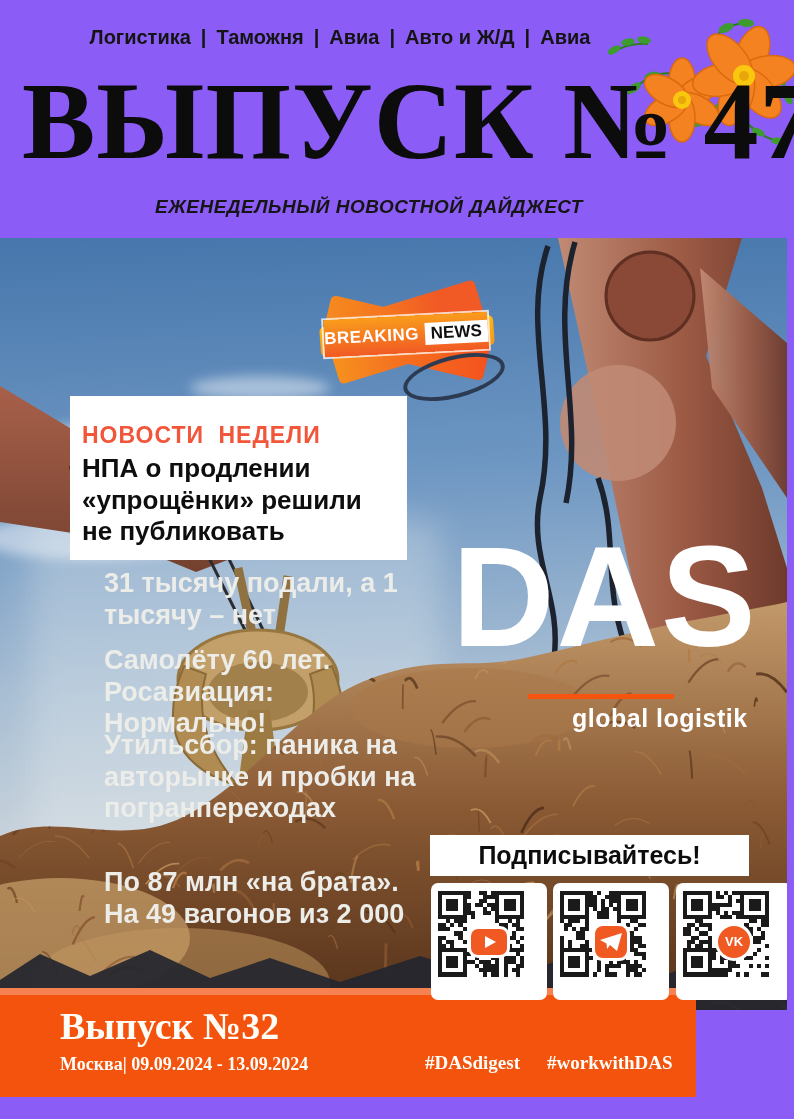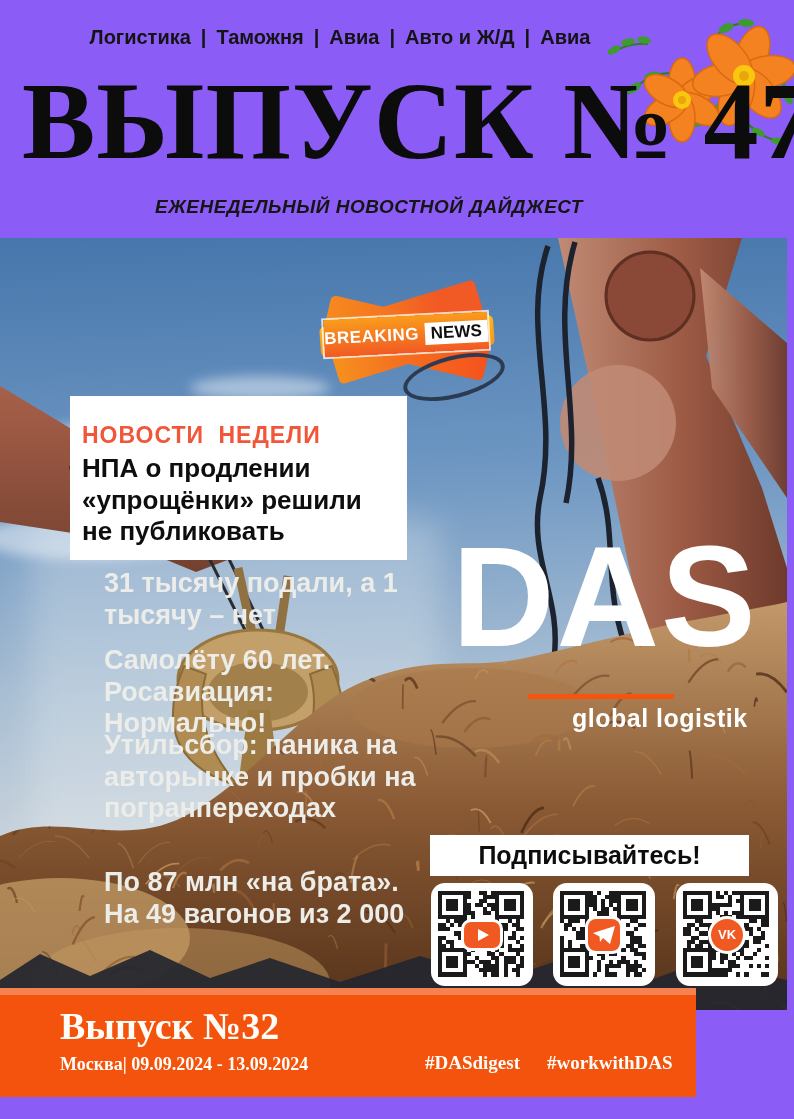--- a/index.html
+++ b/index.html
@@ -61,22 +61,22 @@
   .das-logo{position:absolute;left:452px;top:288px;z-index:3;}
   .das-name{font-size:142px;font-weight:700;line-height:1;color:#ffffff;letter-spacing:2px;}
   .das-line{position:absolute;left:528px;top:456px;width:146px;height:5px;background:#F4540E;z-index:3;}
   .das-tagline{position:absolute;left:528px;top:466px;font-size:25px;font-weight:600;
      color:#ffffff;letter-spacing:.5px;z-index:3;margin-left:44px;}
 
   
   .subscribe-bar{position:absolute;left:430px;top:597px;width:319px;height:41px;background:#ffffff;
      display:flex;align-items:center;justify-content:center;z-index:5;}
   .subscribe-bar span{font-size:25px;font-weight:800;color:#0d0d0d;}
-  .qr-tile{position:absolute;top:645px;width:100px;height:101px;background:#ffffff;border-radius:14px;
-     padding:1px;z-index:5;}
+  .qr-tile{position:absolute;top:645px;width:100px;height:101px;background:#ffffff;border-radius:7px;
+     padding:8px;z-index:5;}
   .qr-tile .qr-code{position:absolute;left:7px;top:7px;width:86px;height:87px;}
   .qr-tile.q0{left:431px;} .qr-tile.q1{left:553px;} .qr-tile.q2{left:676px;}
   .qr-icon{position:absolute;left:50%;top:50%;transform:translate(-50%,-50%);z-index:2;}
   .icon-yt{width:36px;height:26px;background:#F05A22;border-radius:7px;position:relative;
      box-shadow:0 0 0 3px #ffffff;}
   .icon-yt::after{content:"";position:absolute;left:14px;top:7px;border-left:11px solid #fff;
      border-top:6px solid transparent;border-bottom:6px solid transparent;}
   .icon-tg{width:32px;height:32px;background:#F05A22;border-radius:8px;position:relative;
      box-shadow:0 0 0 3px #ffffff;}
   .icon-tg svg{position:absolute;left:5px;top:7px;}

